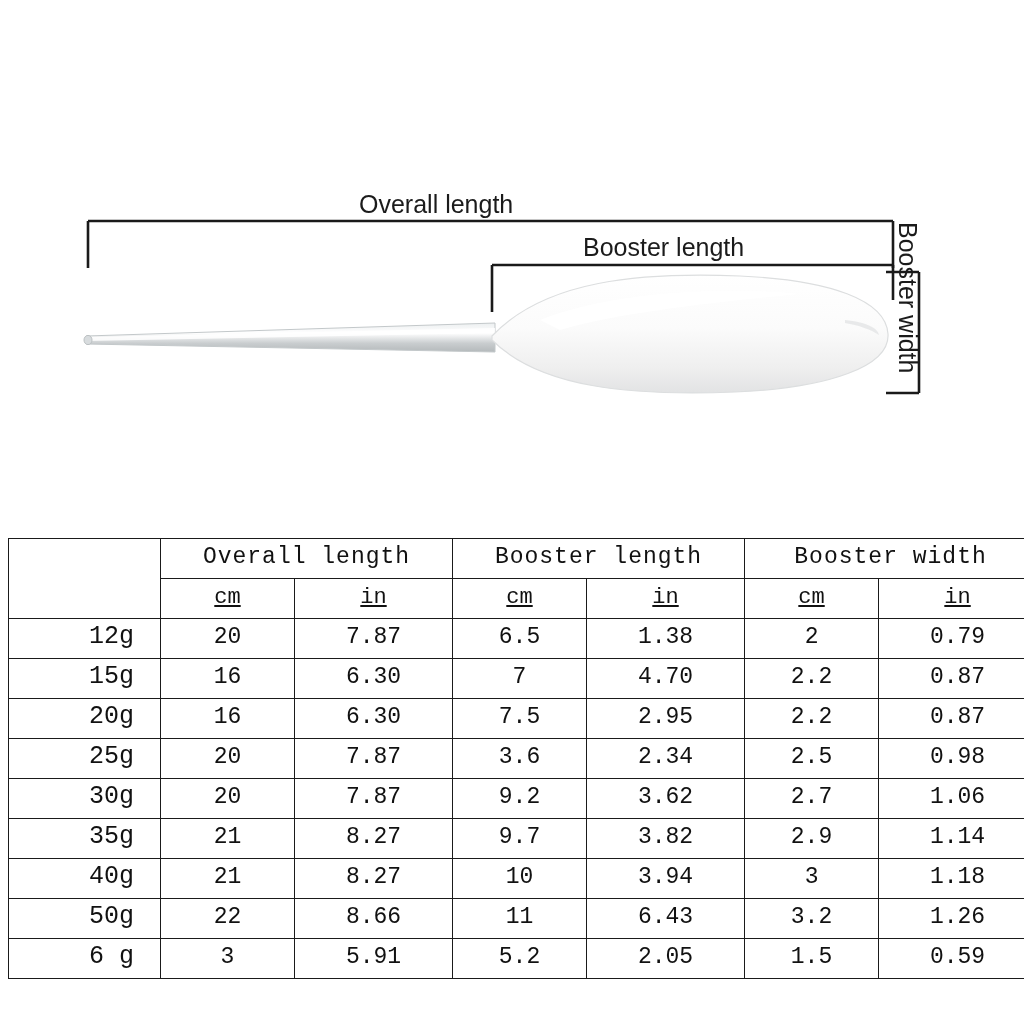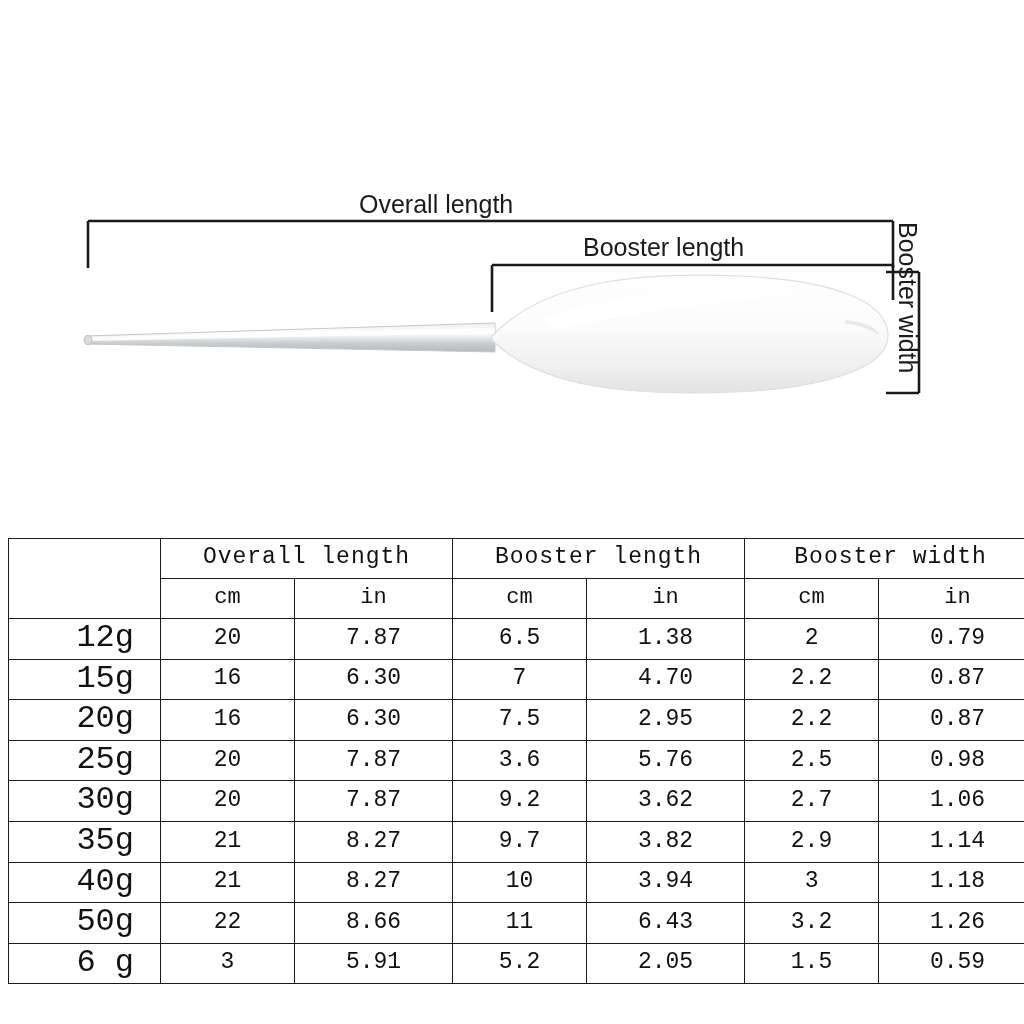--- a/index.html
+++ b/index.html
@@ -73,24 +73,25 @@
     line-height: 1.05;
     overflow: hidden;
   }
   table.spec th.group {
     font-size: 23px;
     letter-spacing: 1px;
   }
   table.spec td.rowhead {
     text-align: right;
     padding-right: 26px;
-    font-size: 32px;
+    font-size: 25px;
   }
   table.spec .unit {
     font-size: 22px;
+    text-decoration: underline;
   }
   col.c-label { width: 152px; }
   col.c-cm    { width: 134px; }
   col.c-in    { width: 158px; }
 </style>
 </head>
 <body>
 
 <div id="diagram">
 
@@ -205,21 +206,21 @@
         <td>7.5</td>
         <td>2.95</td>
         <td>2.2</td>
         <td>0.87</td>
       </tr>
       <tr>
         <td class="rowhead">25g</td>
         <td>20</td>
         <td>7.87</td>
         <td>3.6</td>
-        <td>5.76</td>
+        <td>2.34</td>
         <td>2.5</td>
         <td>0.98</td>
       </tr>
       <tr>
         <td class="rowhead">30g</td>
         <td>20</td>
         <td>7.87</td>
         <td>9.2</td>
         <td>3.62</td>
         <td>2.7</td>

